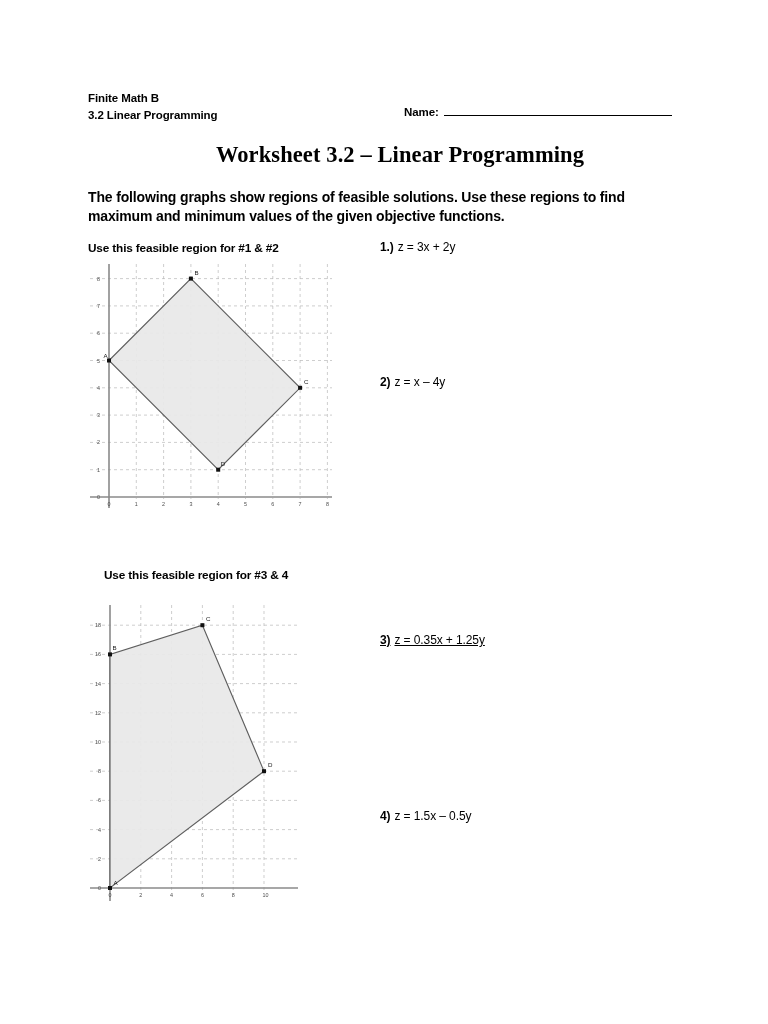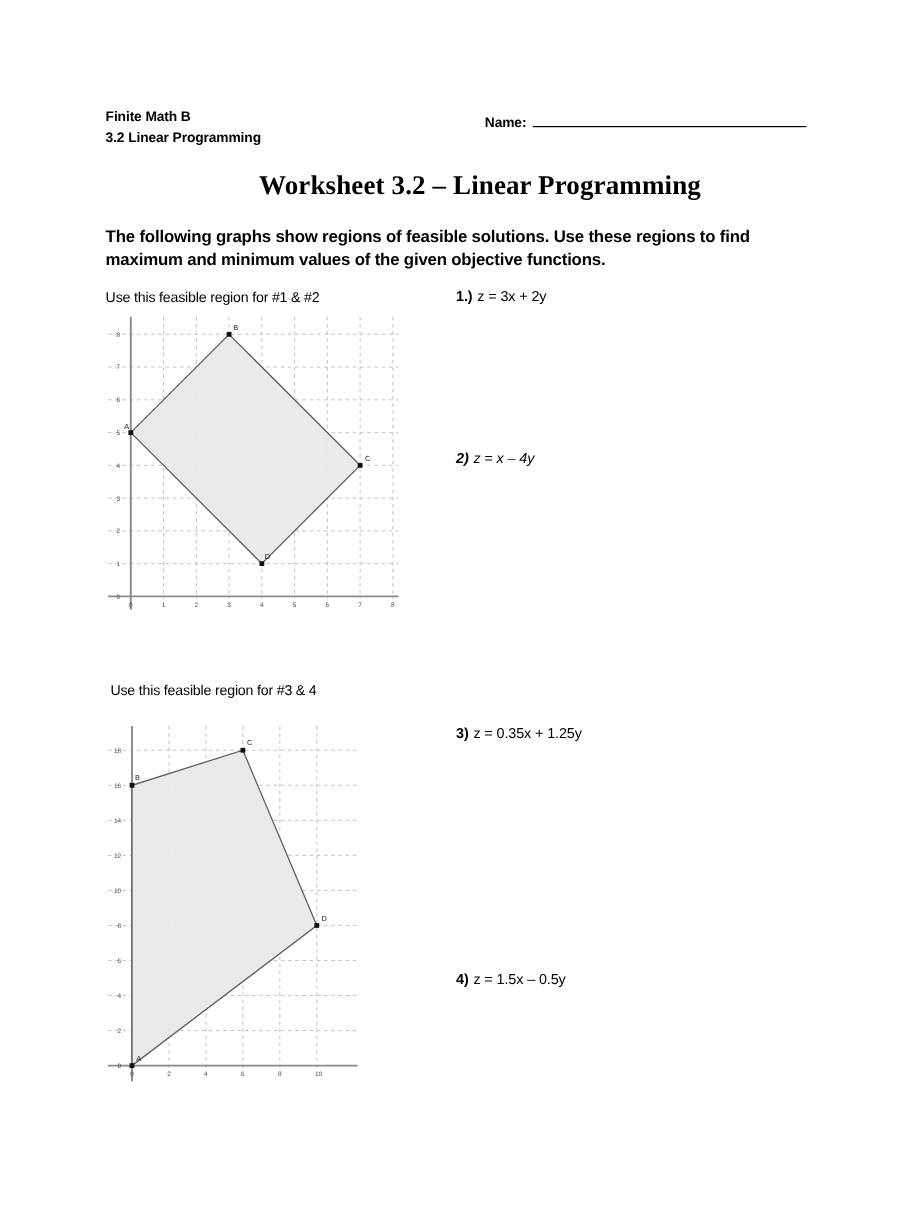--- a/index.html
+++ b/index.html
@@ -29,21 +29,21 @@
     left: 88px;
     top: 90px;
     font-size: 11.5px;
     font-weight: bold;
     line-height: 17px;
     letter-spacing: -0.1px;
   }
   .hdr-name-wrap {
     position: absolute;
     left: 404px;
-    top: 94px;
+    top: 104px;
     font-size: 11.5px;
     font-weight: bold;
     display: flex;
     align-items: baseline;
     letter-spacing: -0.1px;
   }
   .hdr-name-rule {
     display: inline-block;
     width: 228px;
     border-bottom: 1.4px solid #000;
@@ -69,40 +69,40 @@
     width: 566px;
     font-size: 14px;
     font-weight: bold;
     line-height: 19px;
     letter-spacing: -0.15px;
   }
 
   .region-label {
     position: absolute;
     font-size: 11.8px;
-    font-weight: normal;
+    font-weight: bold;
     letter-spacing: -0.15px;
   }
   .region-label.r1 { left: 88px; top: 241px; }
-  .region-label.r2 { left: 92px; top: 568px; text-align: center; }
+  .region-label.r2 { left: 104px; top: 568px; text-align: center; }
 
   .problem {
     position: absolute;
     font-size: 12px;
     letter-spacing: -0.1px;
     white-space: nowrap;
     margin-left: 20px;
   }
   .problem .pnum {
     font-weight: bold;
     margin-right: 4px;
   }
   .p1 { left: 360px; top: 240px; }
-  .p2 { left: 360px; top: 375px; font-style: italic; }
-  .p3 { left: 360px; top: 604px; }
+  .p2 { left: 360px; top: 375px; }
+  .p3 { left: 360px; top: 633px; text-decoration: underline; }
   .p4 { left: 360px; top: 809px; }
 
   
   .graph {
     position: absolute;
   }
   .graph svg { display: block; }
 
   #graph-1 { left: 88px; top: 262px; }
   #graph-2 { left: 88px; top: 603px; }

